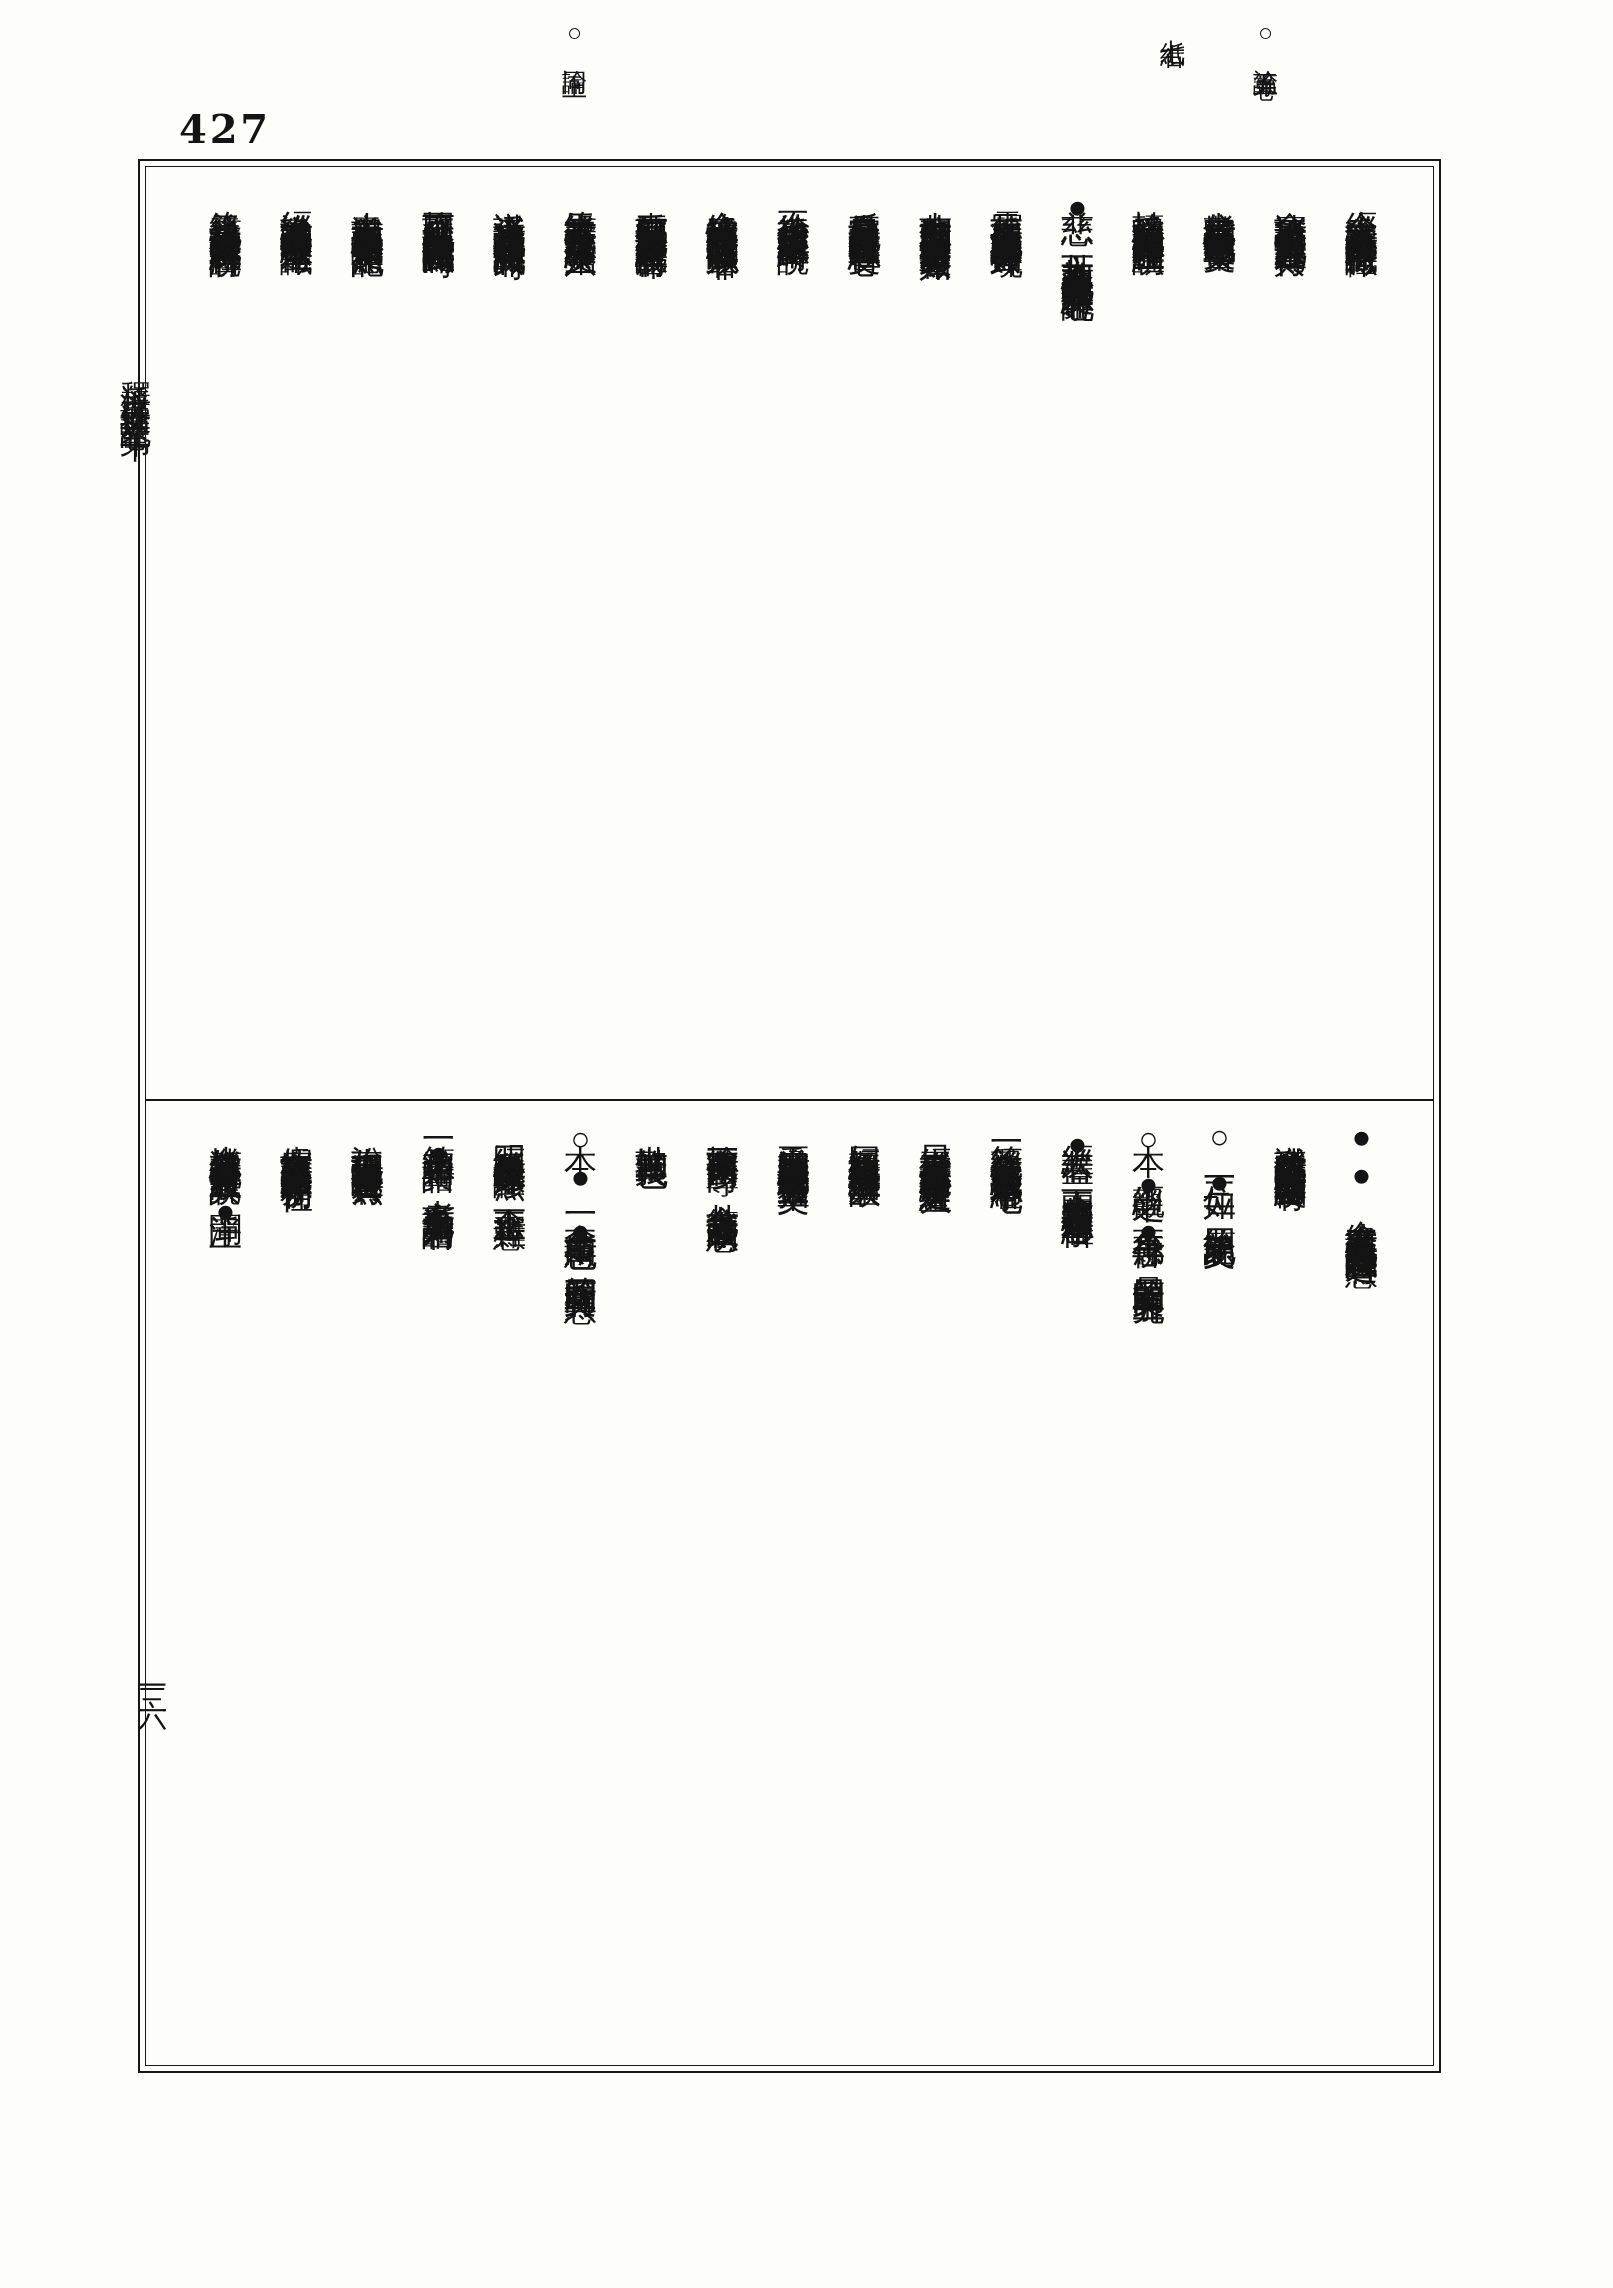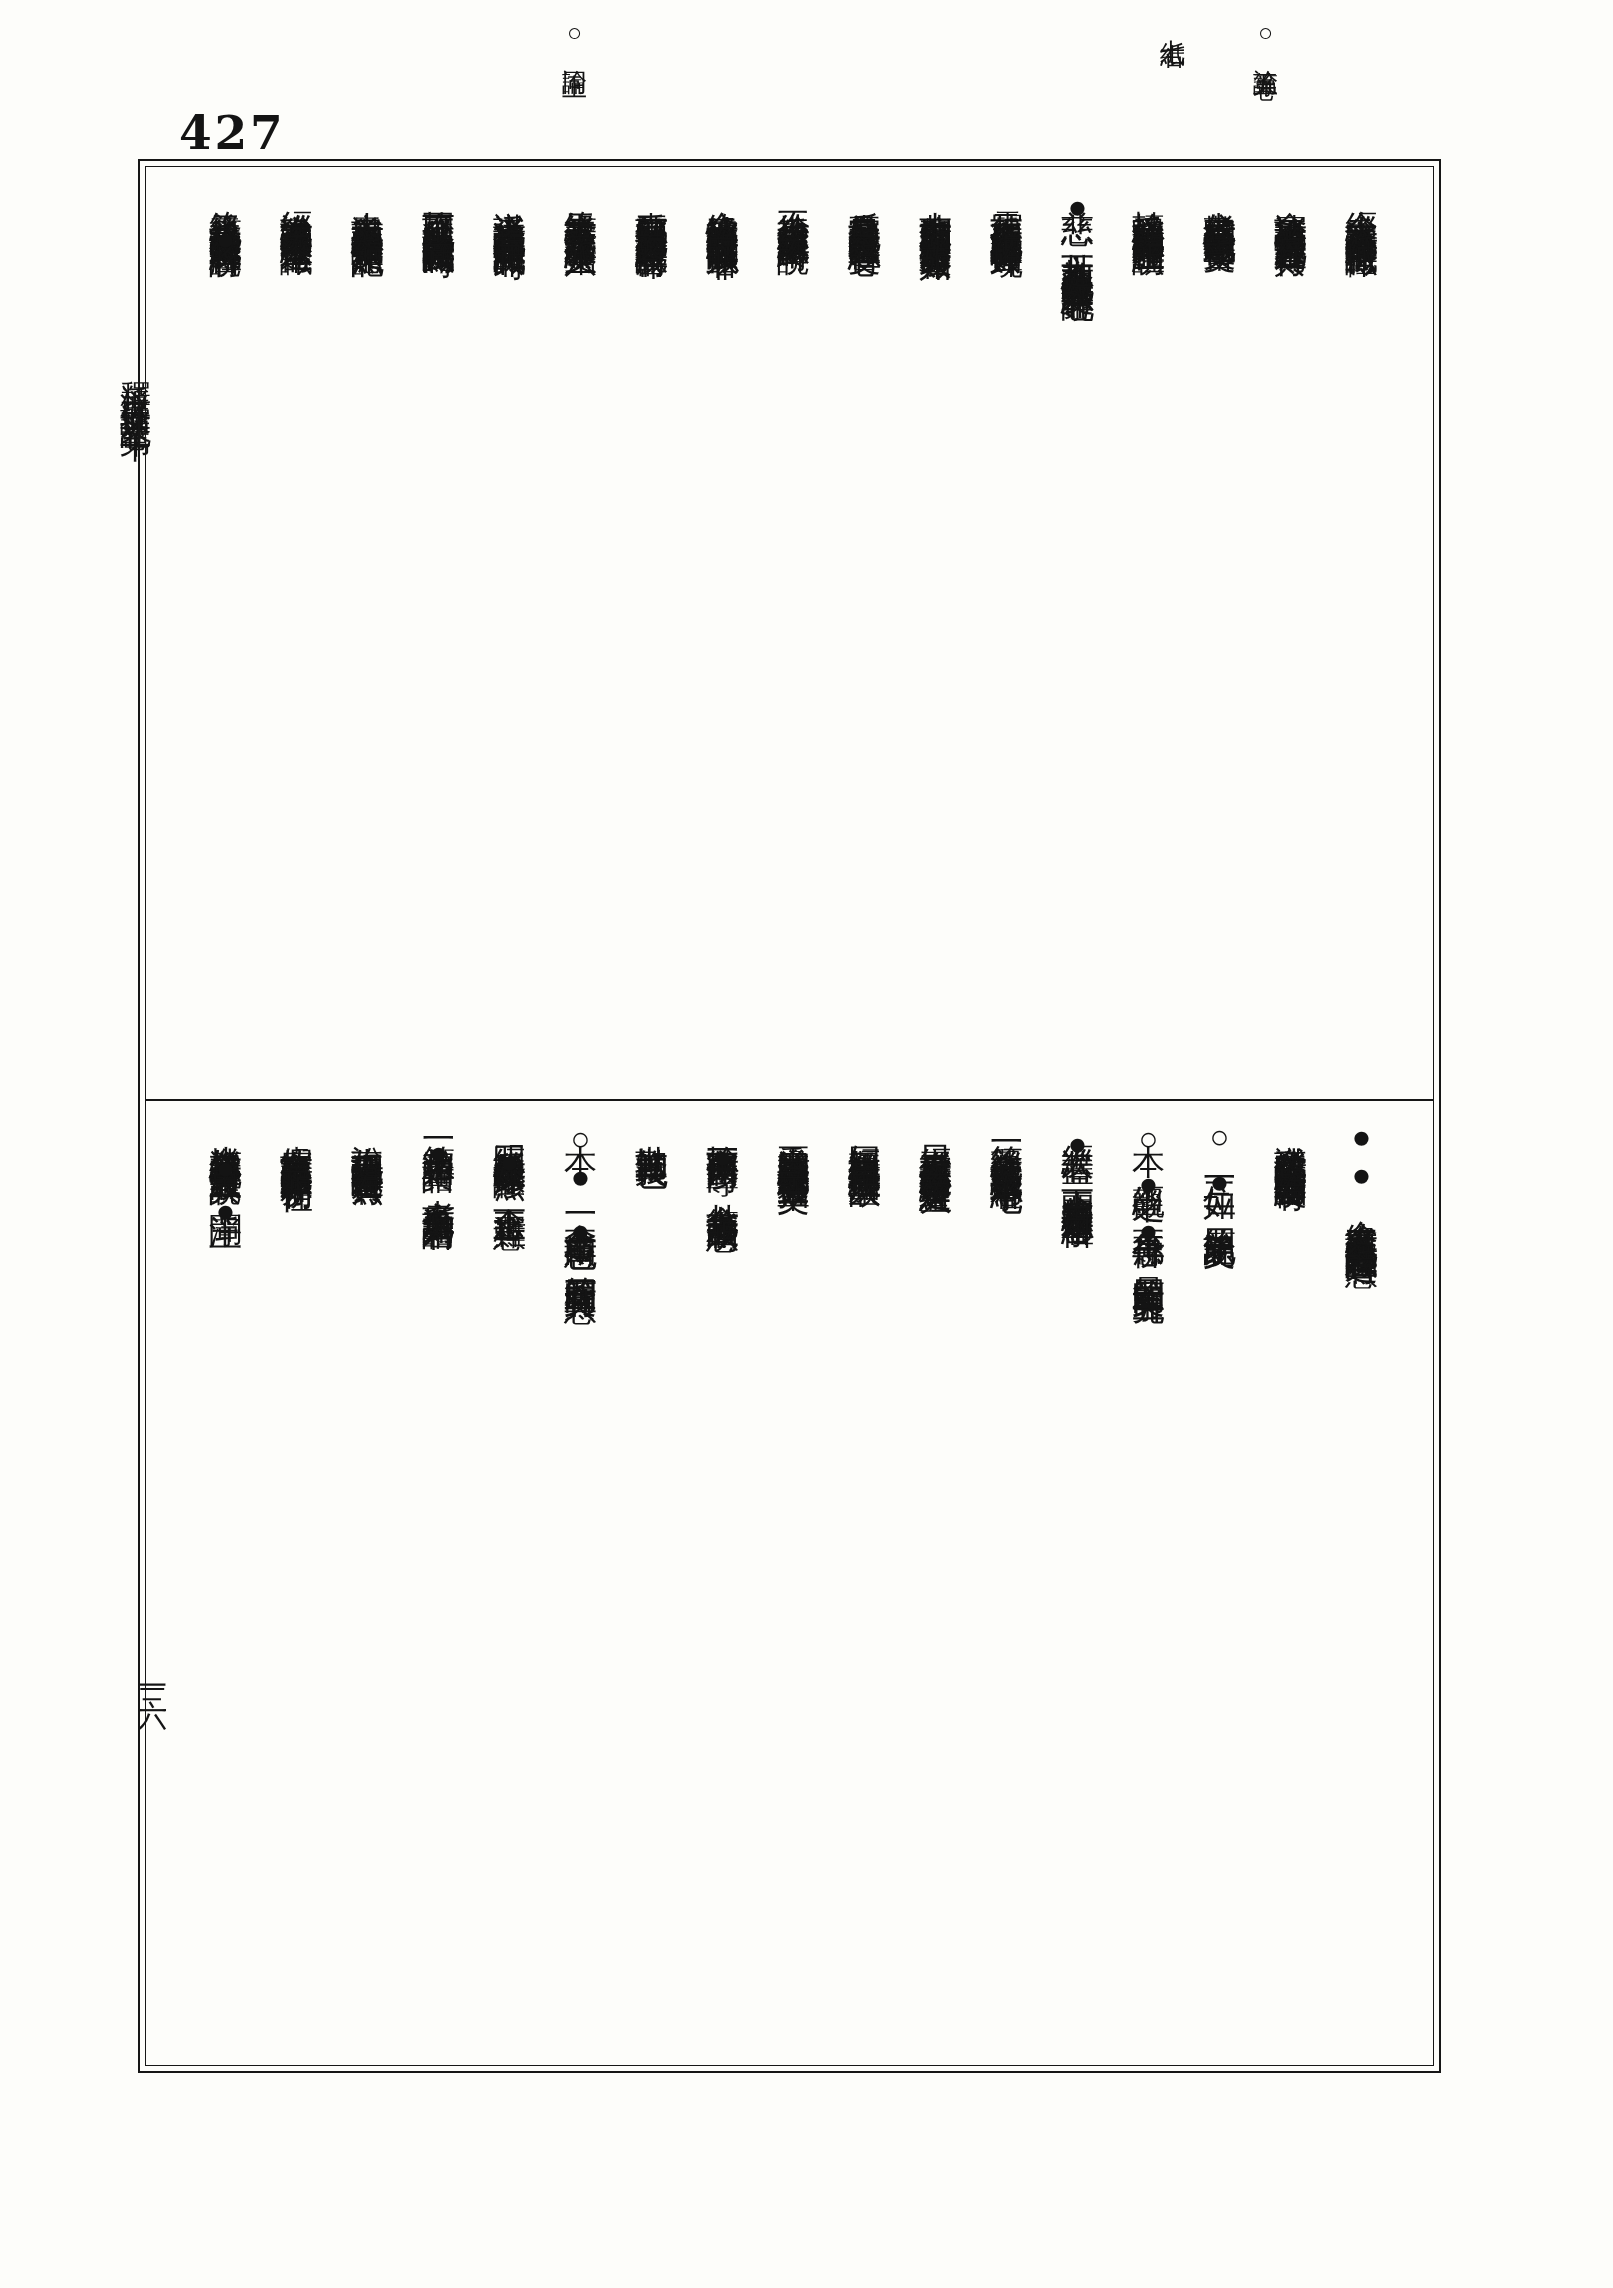--- a/index.html
+++ b/index.html
@@ -7,21 +7,21 @@
     position:relative;
     width:1613px;height:2289px;
     background:#fdfdfa;
     overflow:hidden;
     font-family:"Liberation Serif","DejaVu Serif",serif;
     color:#141414;
   }
   
   .pagenum{
     position:absolute;left:179px;top:105px;
-    font-size:47px;font-weight:bold;letter-spacing:2.8px;
+    font-size:40px;font-weight:bold;letter-spacing:2.8px;
     font-family:"DejaVu Serif","Liberation Serif",serif;
   }
   
   .vnote{
     position:absolute;
     writing-mode:vertical-rl;text-orientation:upright;
     font-size:25px;letter-spacing:2.8px;line-height:31px;
     white-space:pre;
   }
   .note-center{left:559px;top:18.5px;height:120px;}

